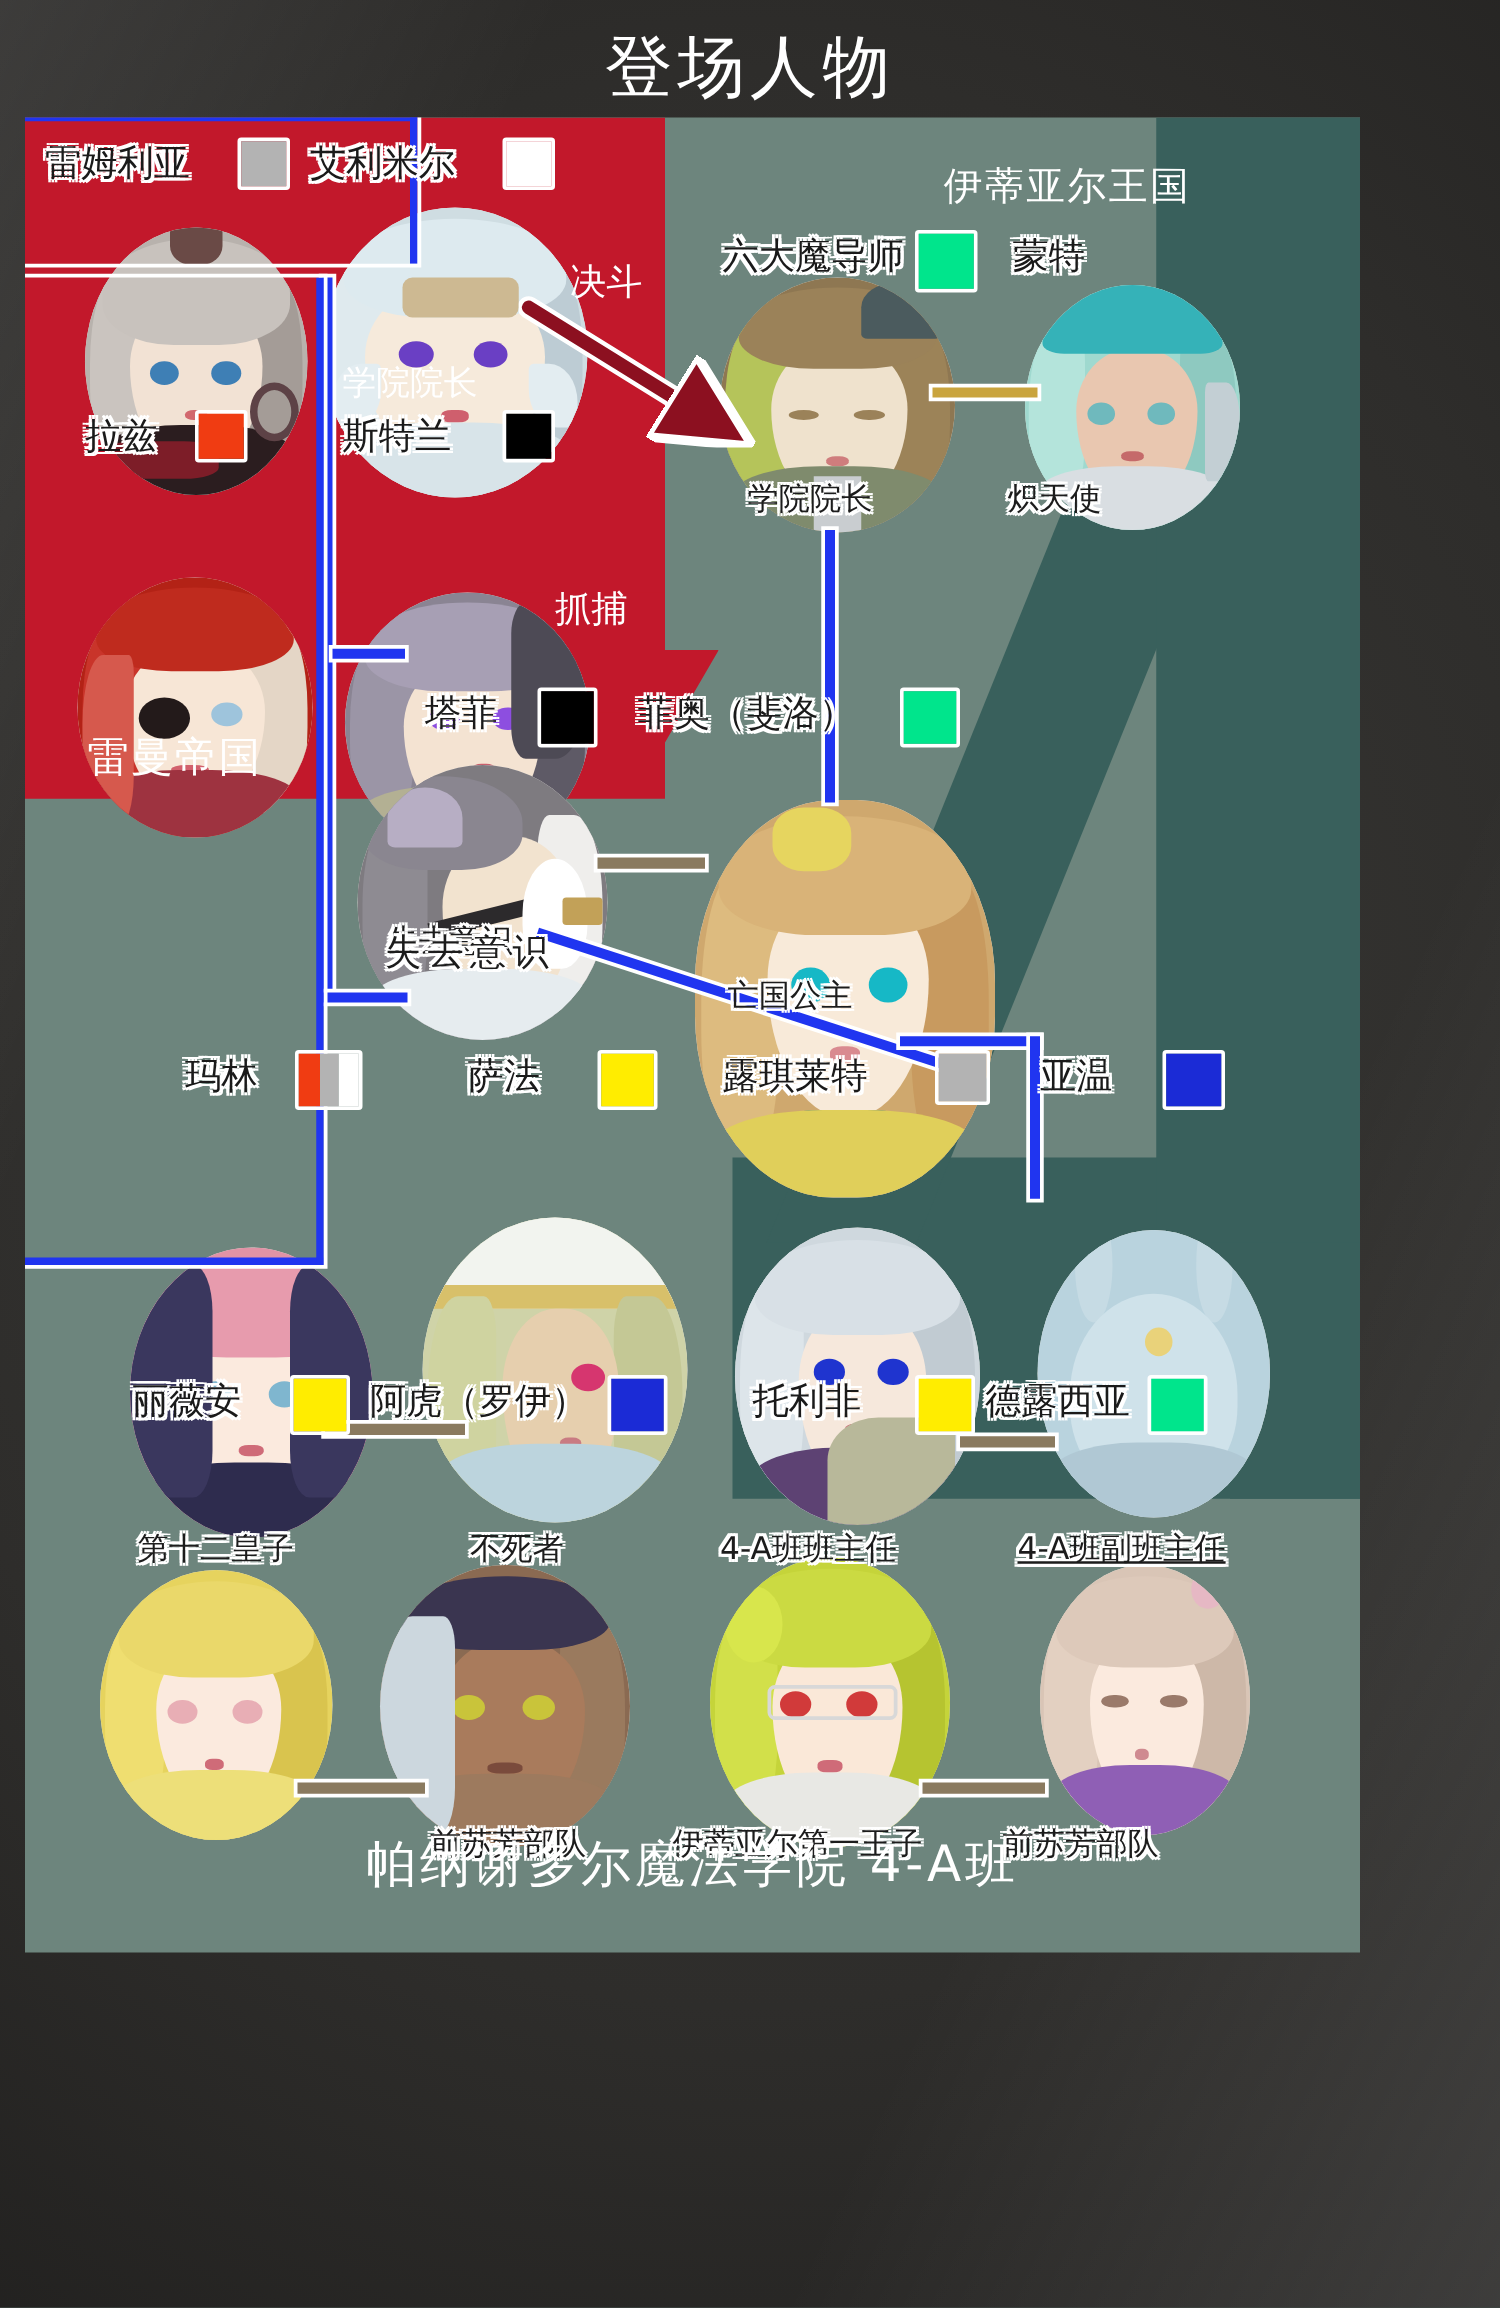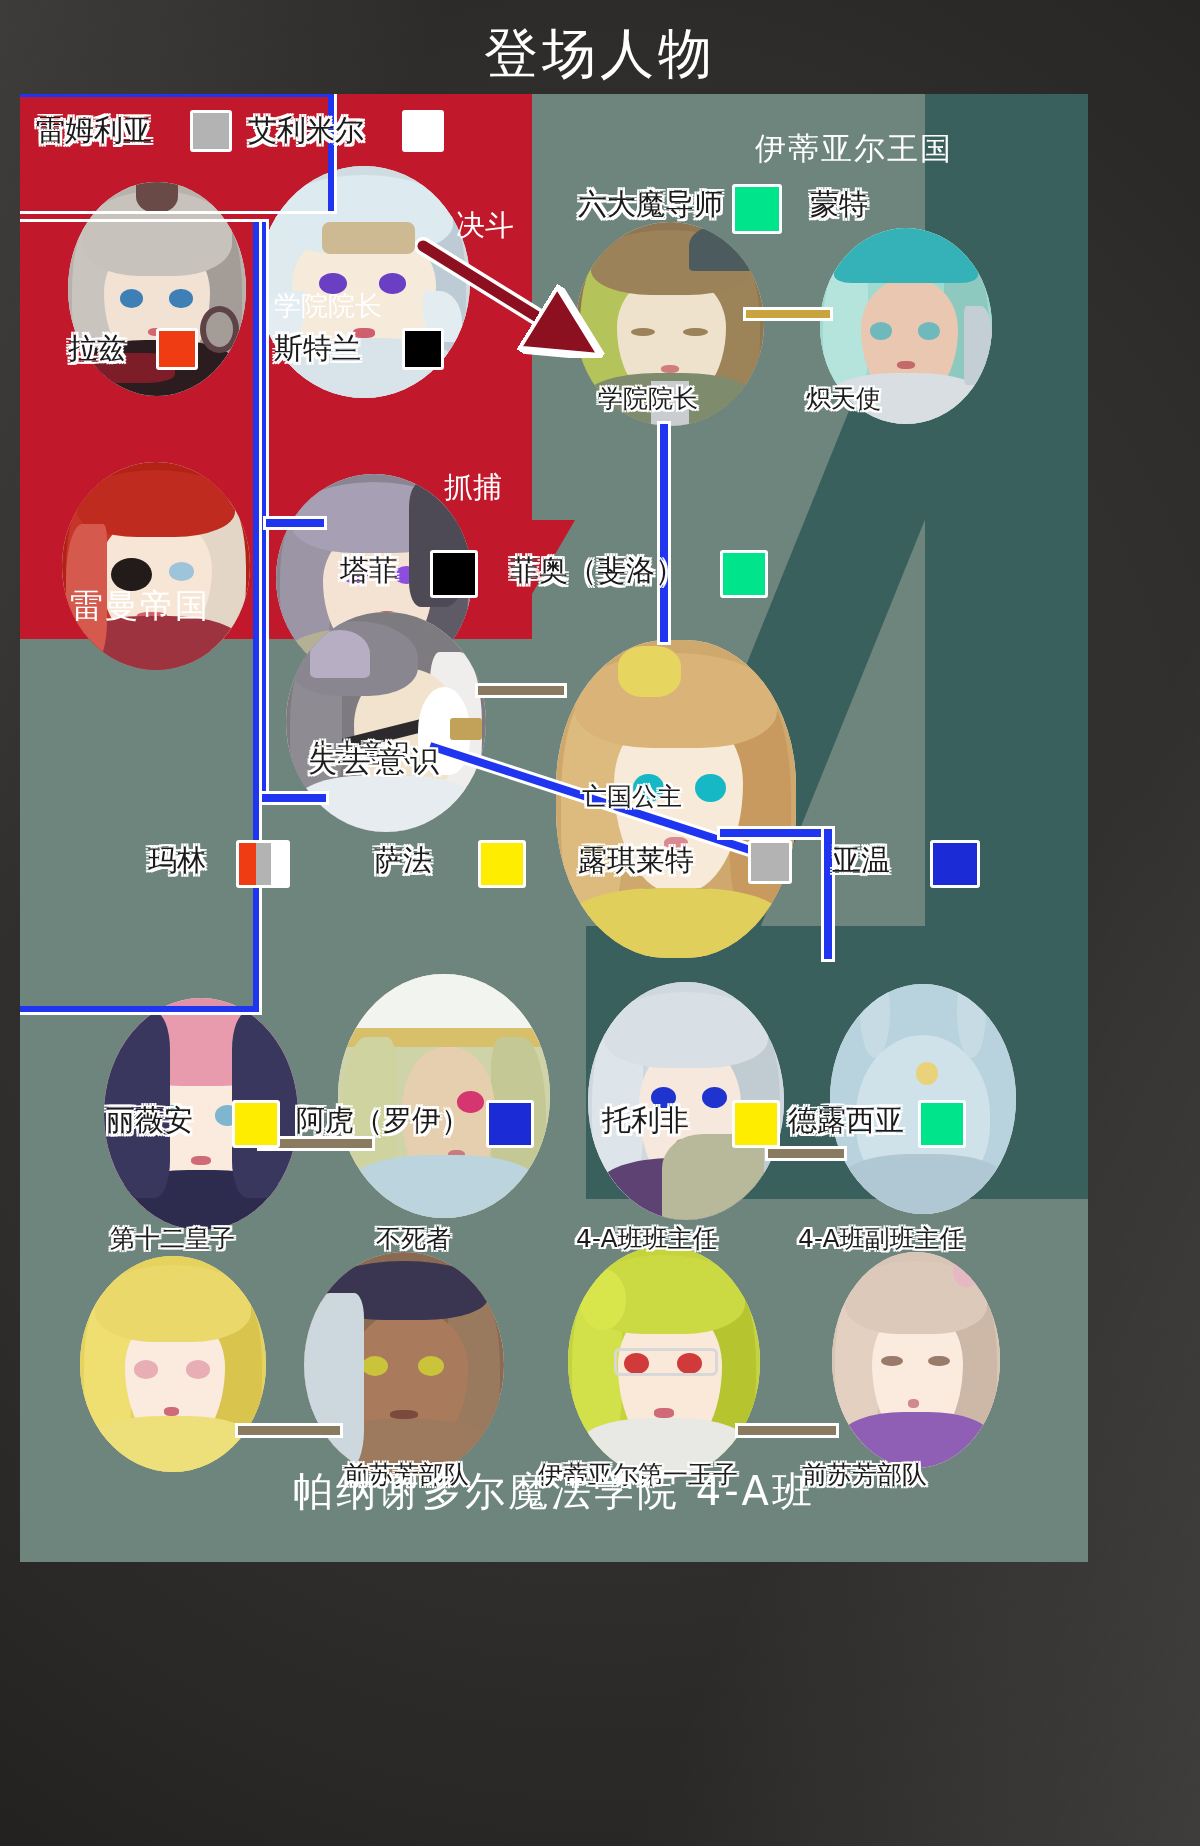--- a/index.html
+++ b/index.html
@@ -580,21 +580,21 @@
     </div>
 
   <div class="plain-white" style="left:254px; top:194px; font-size:27px;">学院院长</div>
   <div class="role" style="left:578px; top:292px;">学院院长</div>
   <div class="role" style="left:786px; top:292px;">炽天使</div>
   <div class="role" style="left:290px; top:646px;">失去意识</div>
   <div class="role" style="left:562px; top:690px;">亡国公主</div>
   <div class="role" style="left:90px;  top:1132px;">第十二皇子</div>
   <div class="role" style="left:356px; top:1132px;">不死者</div>
   <div class="role" style="left:556px; top:1132px;">4-A班班主任</div>
-  <div class="role" style="left:778px; top:1132px;">4-A班副班主任</div>
+  <div class="role" style="left:794px; top:1132px;text-decoration:underline;">4-A班副班主任</div>
   <div class="role" style="left:324px; top:1368px;">前苏芳部队</div>
   <div class="role" style="left:518px; top:1368px;">伊蒂亚尔第一王子</div>
   <div class="role" style="left:782px; top:1368px;">前苏芳部队</div>
 
   <div id="kingdom-label">伊蒂亚尔王国</div>
   <div id="empire-label">雷曼帝国</div>
   <div id="footer-label">帕纳谢多尔魔法学院 4-A班</div>
 
   <div class="annot" style="left:416px; top:112px;margin-left:20px;">决斗</div>
   <div class="annot" style="left:424px; top:374px;">抓捕</div>

